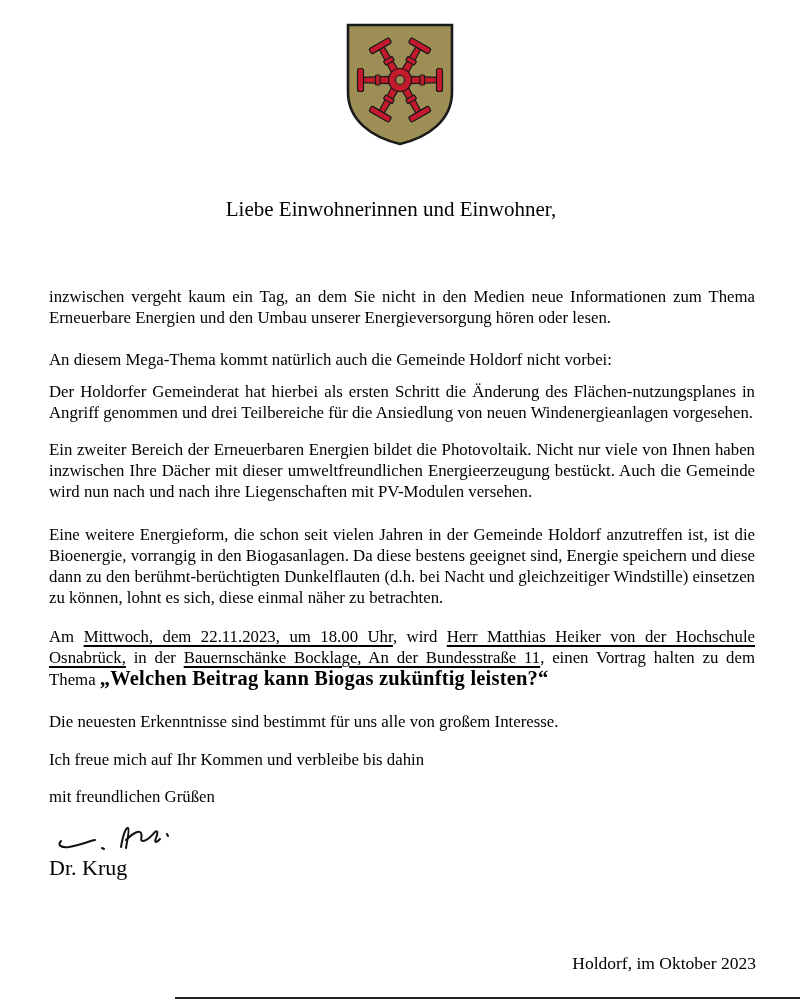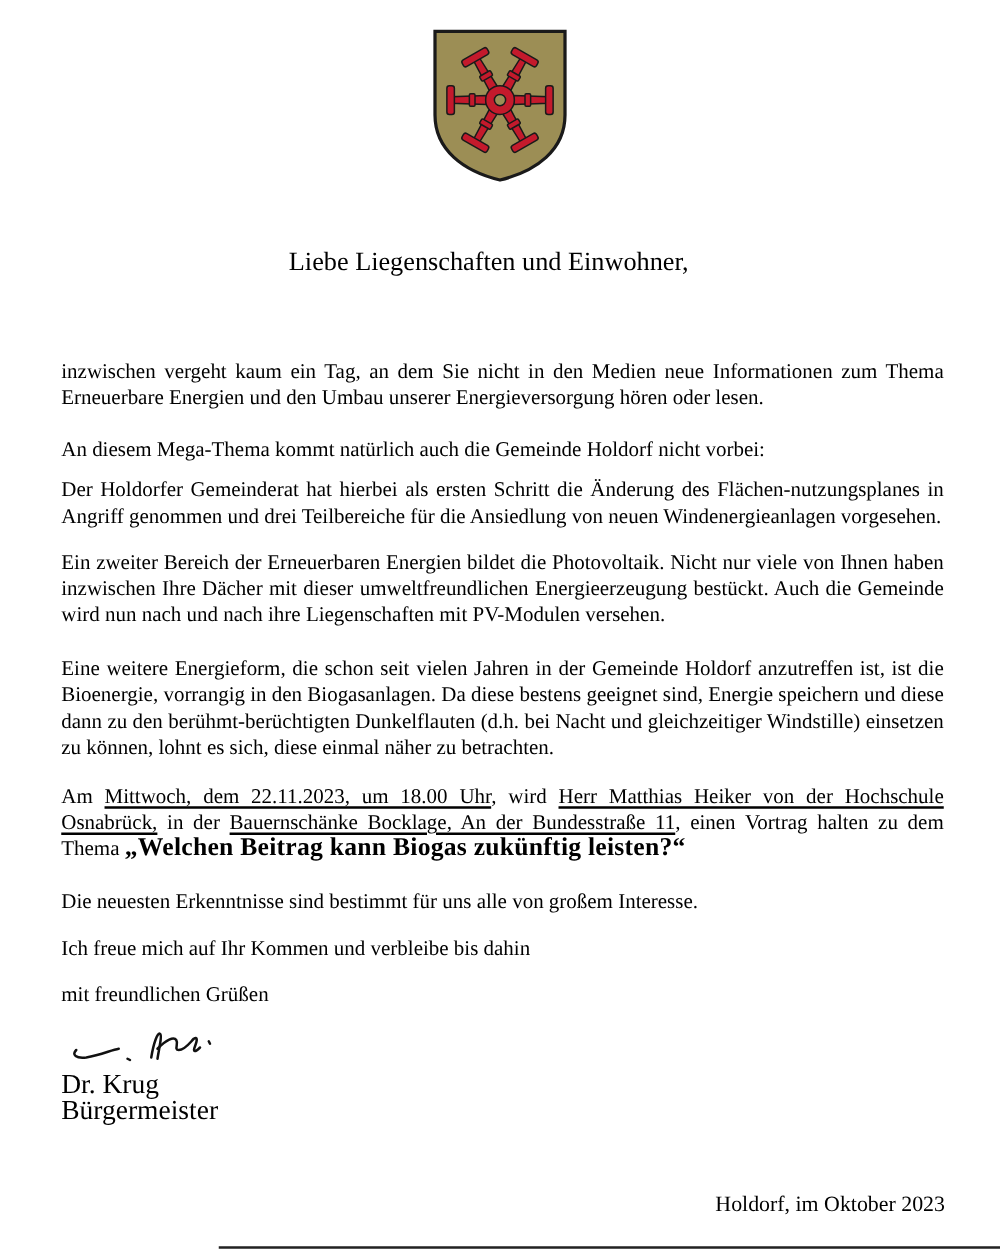--- a/index.html
+++ b/index.html
@@ -116,21 +116,21 @@
           <polygon points="66,54.4 94,55.4 94,60.6 66,61.6"></polygon>
           <rect x="75" y="53" width="4.5" height="10" rx="1"></rect>
           <rect x="91.5" y="46.5" width="6" height="23" rx="2"></rect>
         </g>
         <circle cx="55" cy="58" r="11.5"></circle>
         <circle cx="55" cy="58" r="4.5" fill="#9c8e55"></circle>
       </g>
     </svg>
   </div>
 
-  <div class="salutation">Liebe Liegenschaften und Einwohner,</div>
+  <div class="salutation">Liebe Einwohnerinnen und Einwohner,</div>
 
   <div class="content">
     <p class="body-par m21">inzwischen vergeht kaum ein Tag, an dem Sie nicht in den Medien neue Informationen zum Thema Erneuerbare Energien und den Umbau unserer Energieversorgung hören oder lesen.</p>
     <p class="body-par m11">An diesem Mega-Thema kommt natürlich auch die Gemeinde Holdorf nicht vorbei:</p>
     <p class="body-par m15">Der Holdorfer Gemeinderat hat hierbei als ersten Schritt die Änderung des Flächen-nutzungsplanes in Angriff genommen und drei Teilbereiche für die Ansiedlung von neuen Windenergieanlagen vorgesehen.</p>
     <p class="body-par m22">Ein zweiter Bereich der Erneuerbaren Energien bildet die Photovoltaik. Nicht nur viele von Ihnen haben inzwischen Ihre Dächer mit dieser umweltfreundlichen Energieerzeugung bestückt. Auch die Gemeinde wird nun nach und nach ihre Liegenschaften mit PV-Modulen versehen.</p>
     <p class="body-par m18">Eine weitere Energieform, die schon seit vielen Jahren in der Gemeinde Holdorf anzutreffen ist, ist die Bioenergie, vorrangig in den Biogasanlagen. Da diese bestens geeignet sind, Energie speichern und diese dann zu den berühmt-berüchtigten Dunkelflauten (d.h. bei Nacht und gleichzeitiger Windstille) einsetzen zu können, lohnt es sich, diese einmal näher zu betrachten.</p>
 
     <p class="body-par m21"><span>Am </span><span class="u">Mittwoch, dem 22.11.2023, um 18.00 Uhr</span><span>, wird </span><span class="u">Herr Matthias Heiker von der Hochschule Osnabrück,</span><span> in der </span><span class="u">Bauernschänke Bocklage, An der Bundesstraße 11</span><span>, einen Vortrag halten zu dem Thema </span><span class="event-title">„Welchen Beitrag kann Biogas zukünftig leisten?“</span></p>
 
@@ -143,20 +143,19 @@
       <g fill="none" stroke="#111" stroke-width="2" stroke-linecap="round" stroke-linejoin="round">
         <path d="M6,20 C2,24 6,27 14,26 C26,24 34,20 40,19"></path>
         <path d="M47,27 l2,1"></path>
         <path d="M66,26 C68,14 71,6 73,7 C75,8 72,20 71,27"></path>
         <path d="M71,19 C78,12 84,9 86,12 C88,15 84,20 88,20 C93,20 97,14 100,11 C103,9 103,12 101,17 C99,22 101,22 105,18"></path>
         <path d="M112,13 l1,2"></path>
       </g>
     </svg>
 
     <p class="sig-line">Dr. Krug</p>
-    <p class="sig-line">Bürgermeister</p>
   </div>
 
   <div class="date-place">Holdorf, im Oktober 2023</div>
 
   <div class="footer-rule"></div>
 
 </div>
 
 </body></html>

